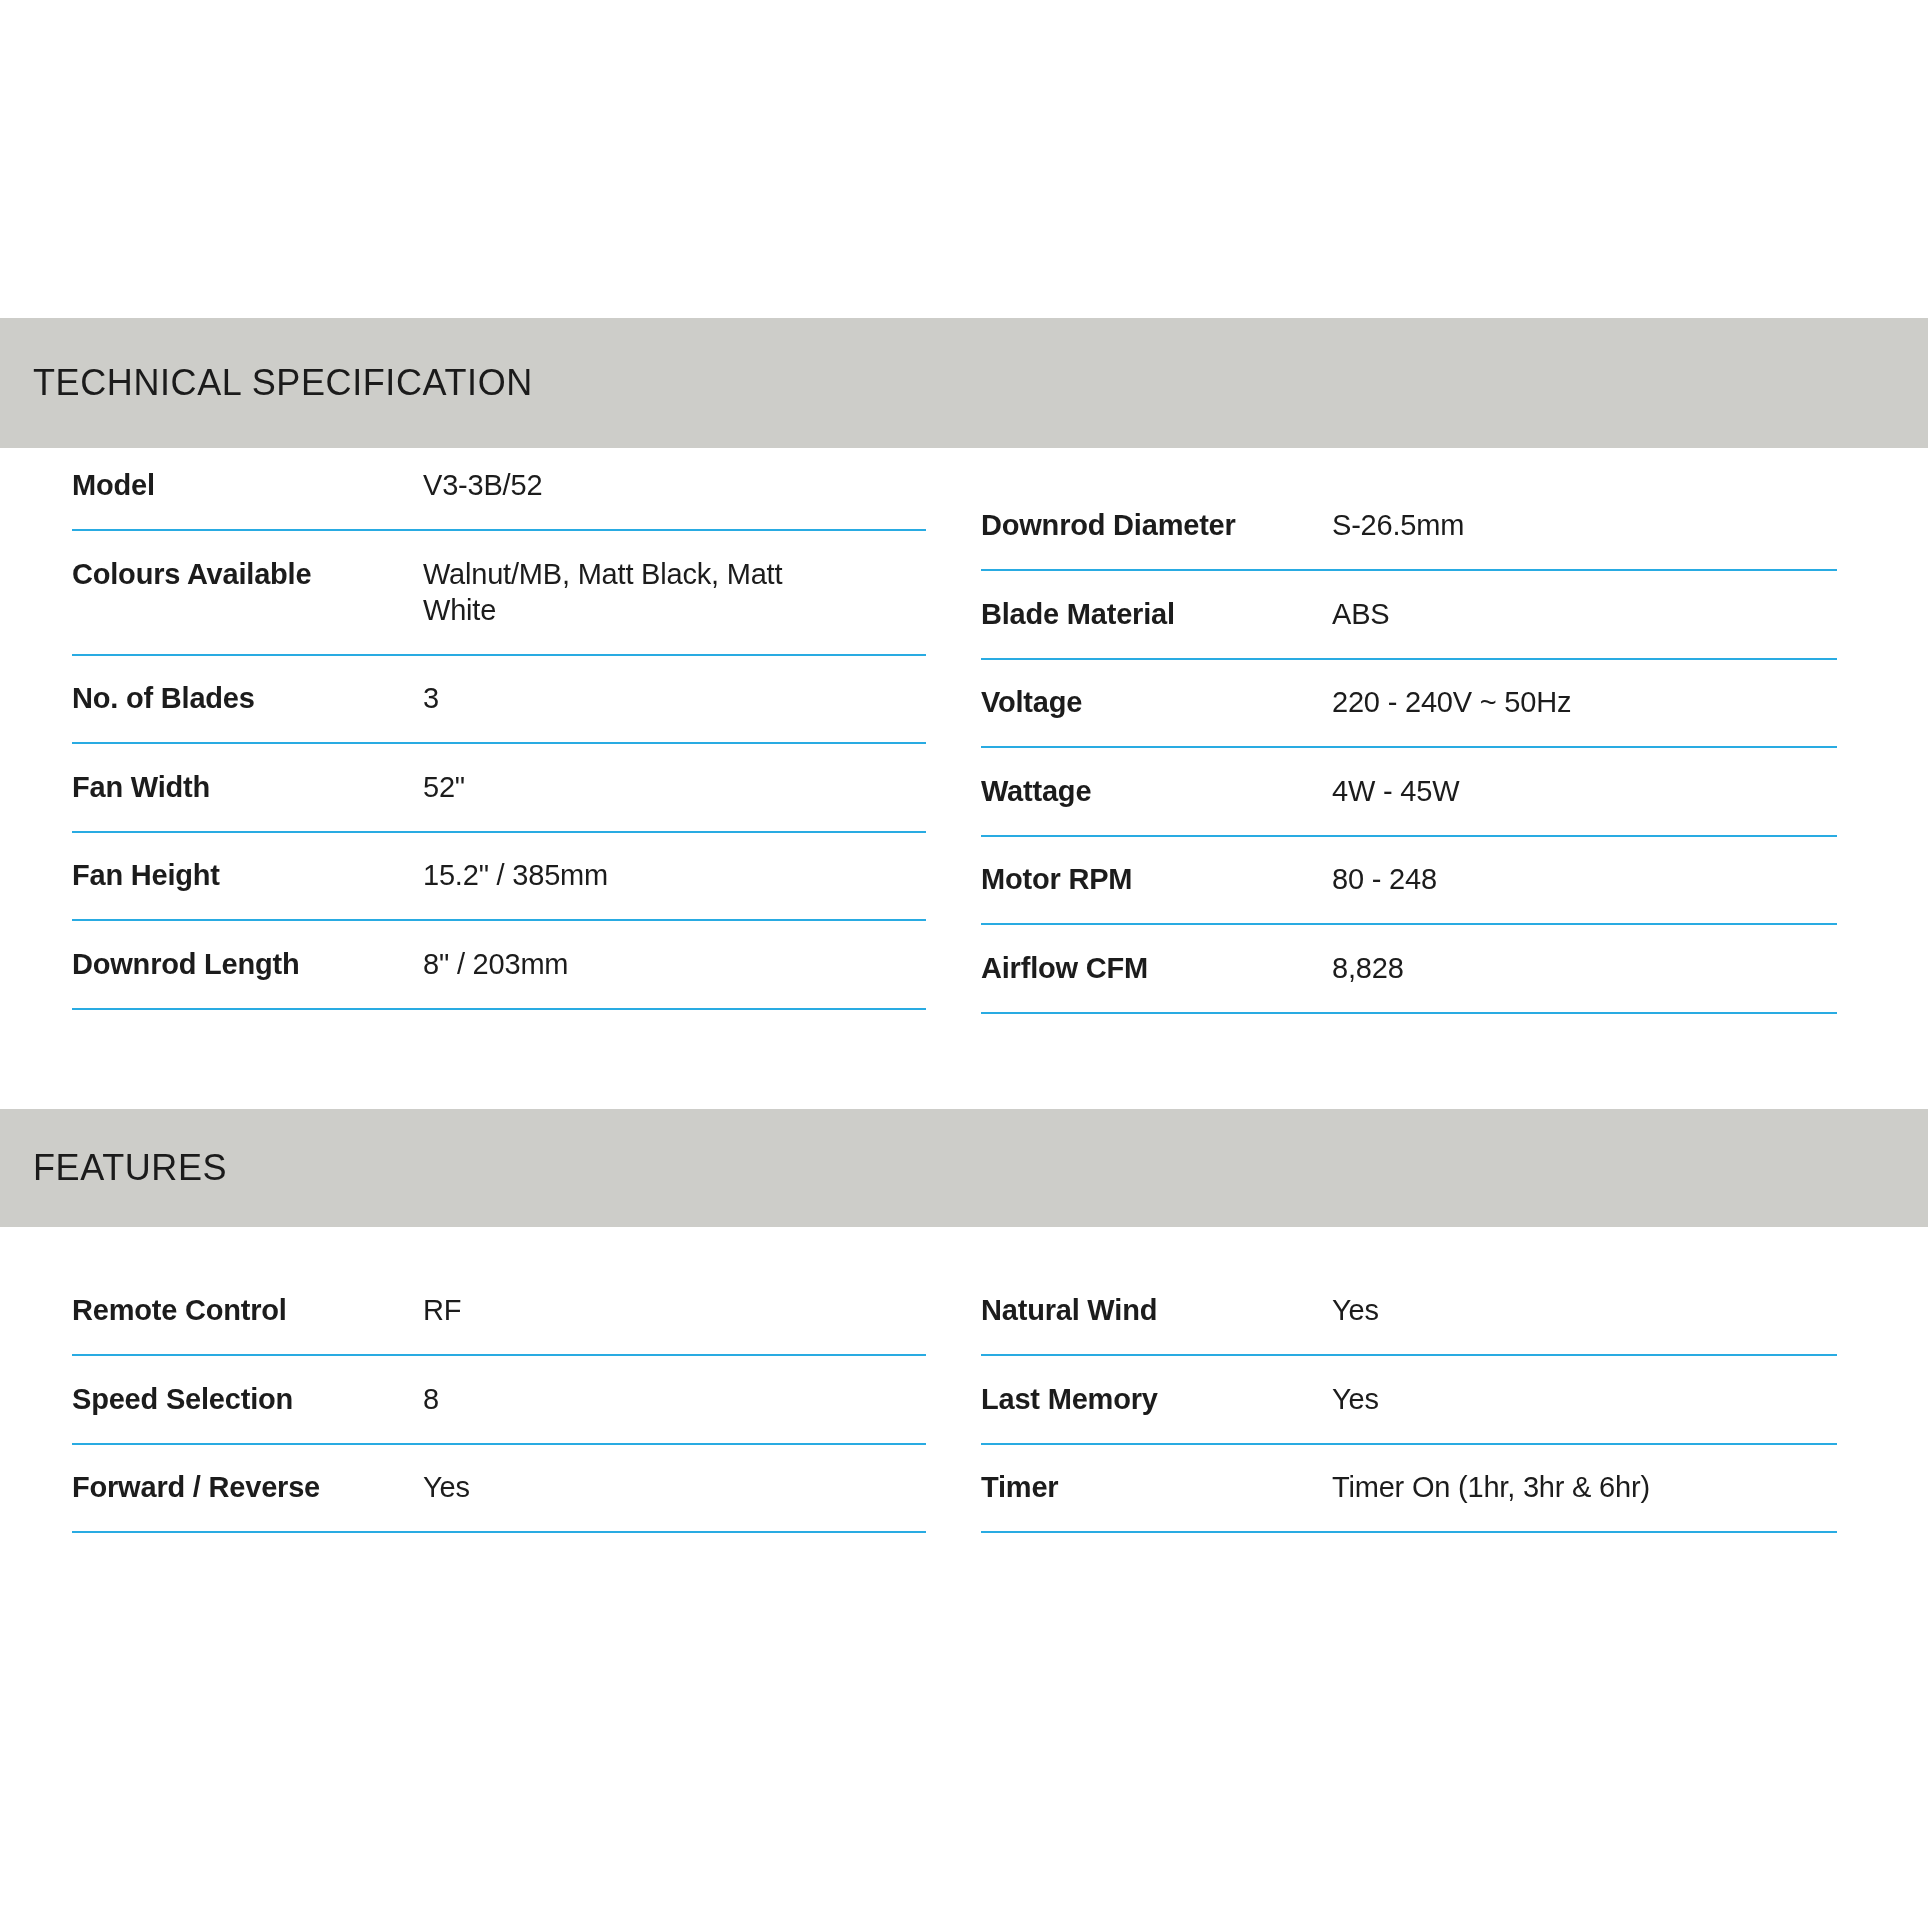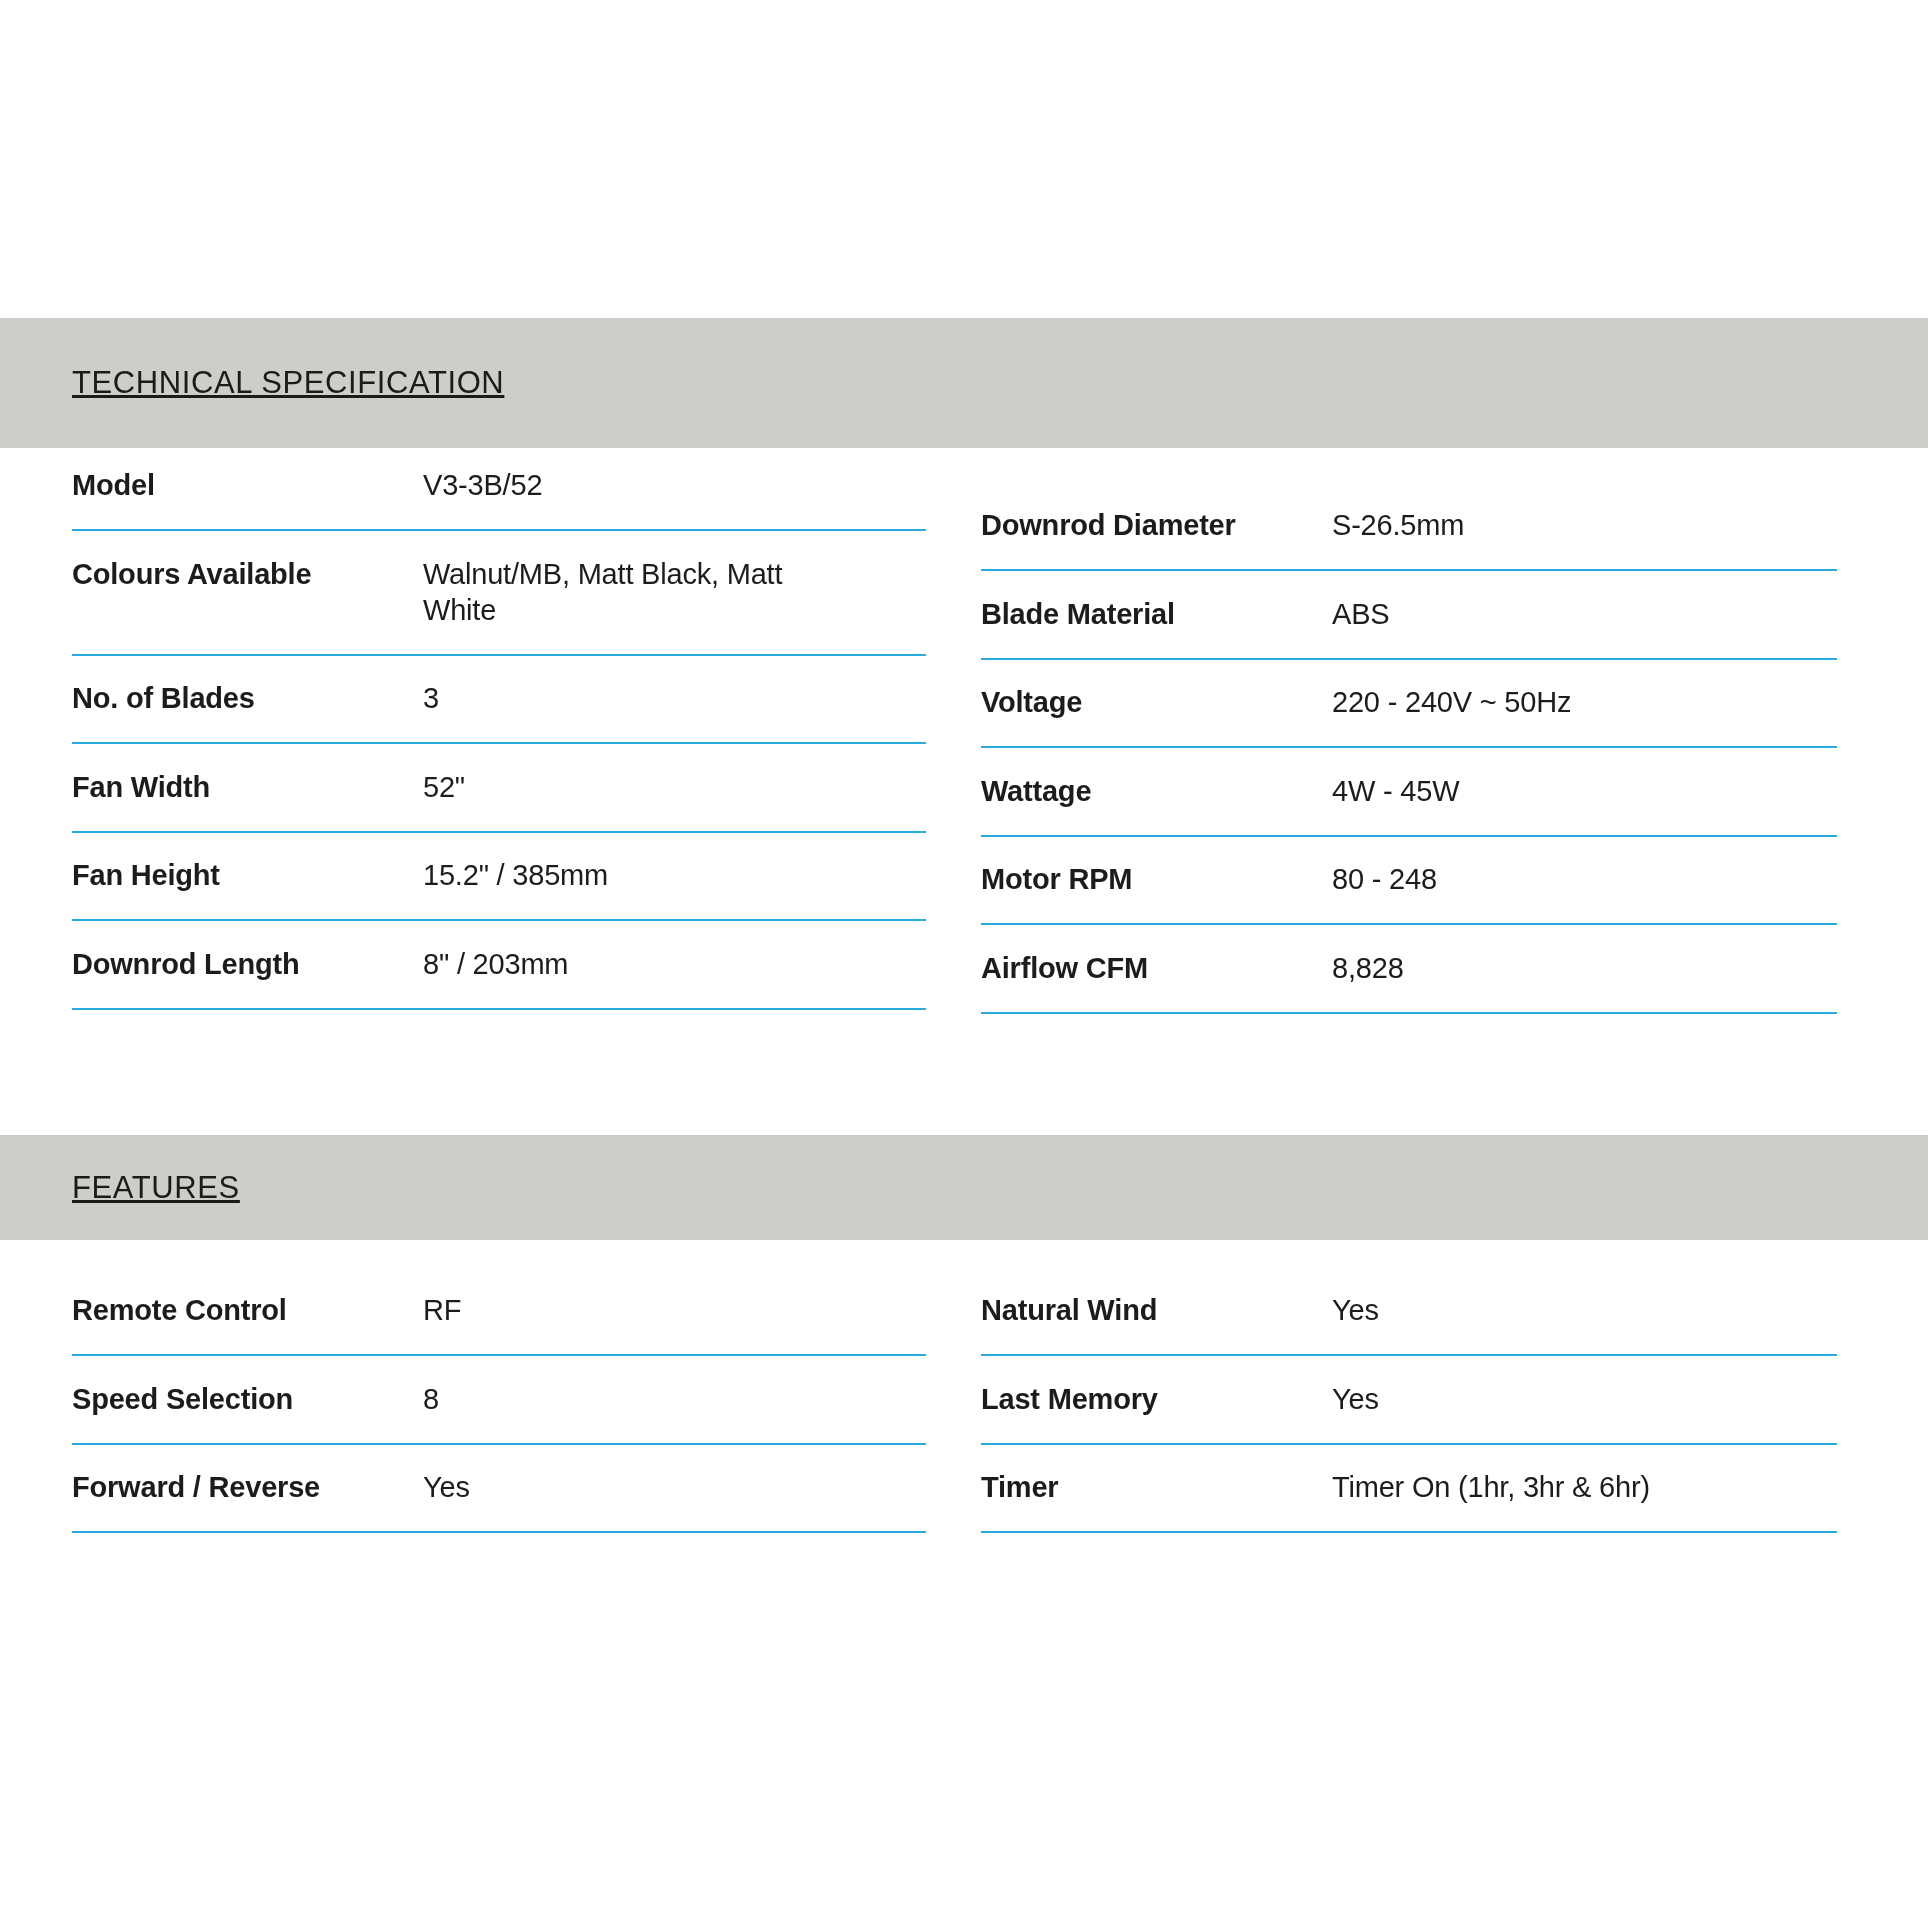--- a/index.html
+++ b/index.html
@@ -18,28 +18,27 @@
   
   .section-bar {
     position: absolute;
     left: 0;
     width: 1928px;
     background: #cdcdc9;
     display: flex;
     align-items: center;
   }
   .bar-tech { top: 318px; height: 130px; }
-  .bar-feat { top: 1135px; height: 105px; }
+  .bar-feat { top: 1109px; height: 118px; }
   .section-title {
-    padding-left: 72px;
-    font-size: 31px;
+    padding-left: 33px;
+    font-size: 36px;
     font-weight: 400;
     letter-spacing: 0.6px;
     color: #1b1b1b;
-    text-decoration: underline;
   }
 
   
   .speccol { position: absolute; }
   .col-tl { left: 72px;  top: 448px;  width: 854px; }
   .col-tr { left: 981px; top: 448px; width: 856px; margin-top: 40px; }
   .col-fl { left: 72px;  top: 1252px; width: 854px; }
   .col-fr { left: 981px; top: 1252px; width: 856px; }
 
   .row {

